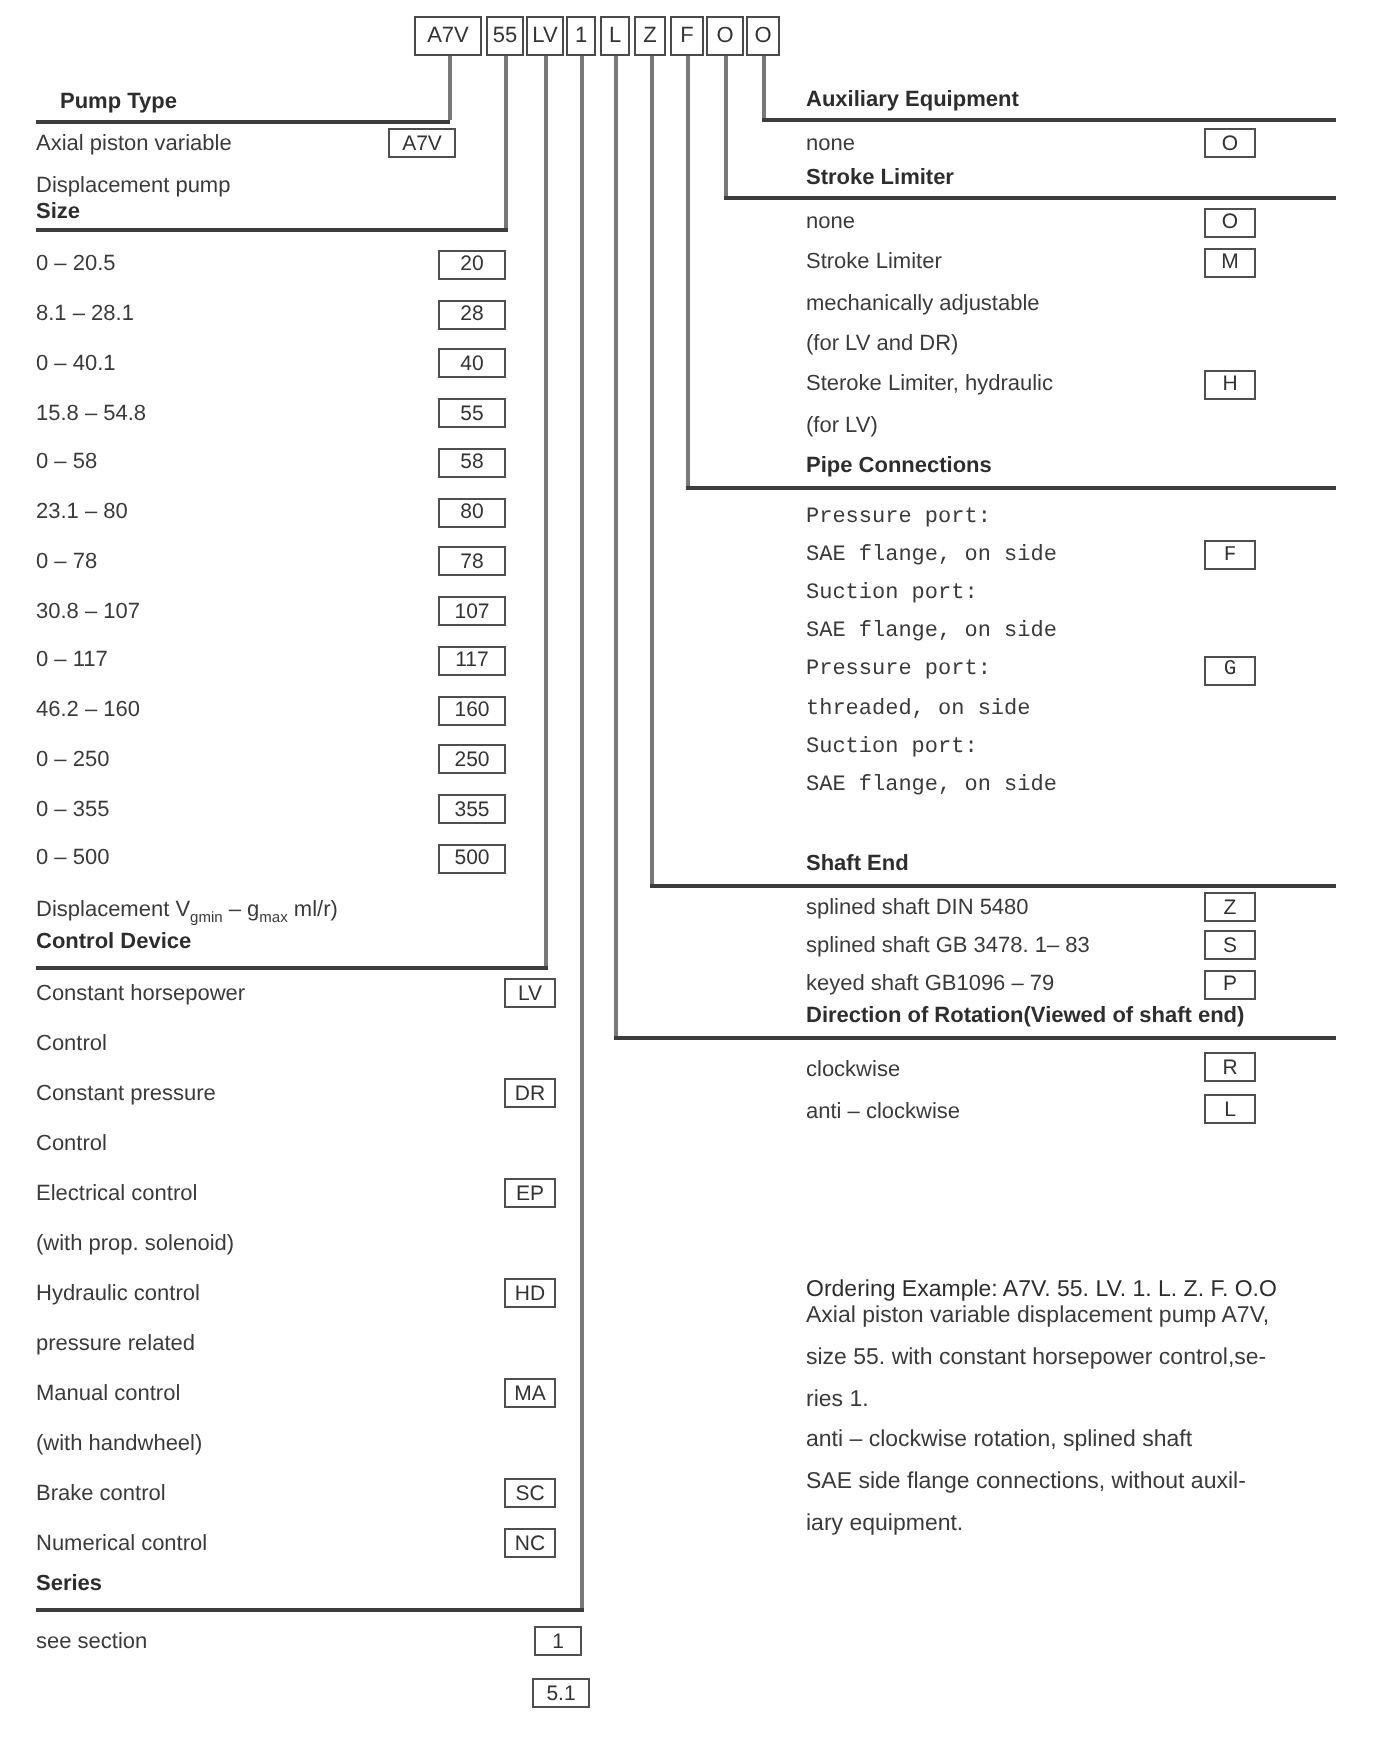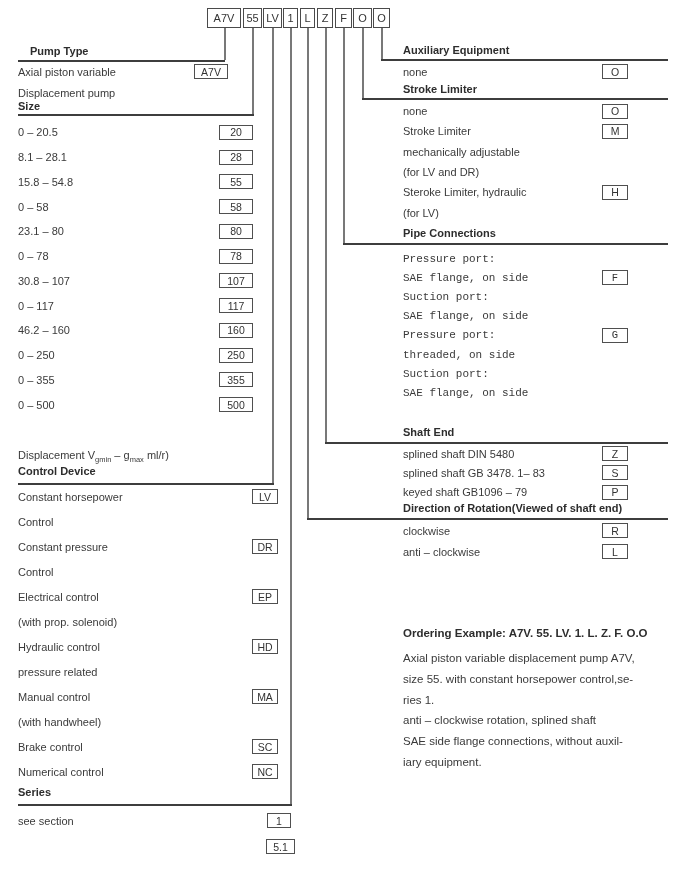--- a/index.html
+++ b/index.html
@@ -25,31 +25,31 @@
   
   .hdr{position:absolute;font-size:11px;font-weight:bold;color:#2d2d2d;white-space:nowrap;}
   
   .rows{position:absolute;display:flex;flex-direction:column;}
   .row{display:flex;align-items:center;justify-content:space-between;}
   .row.h25{height:25px;}
   .row.h247{height:24.75px;}
   .row.h203{height:20.3px;}
   .row.h192{height:19.2px;font-family:Liberation Mono, monospace;}
   .row.h193{height:19.3px;}
-  .row.h21{height:21px;}
+  .row.h21{height:21px;align-items:flex-end;}
   .lbl{font-size:11px;color:#3a3a3a;white-space:nowrap;}
   .opt{
     border:1px solid #4f4f4f;background:#fff;box-sizing:border-box;
     height:15px;display:flex;align-items:center;justify-content:center;
     font-size:10.5px;color:#333;flex:0 0 auto;
   }
   .w34{width:34px;} .w26{width:26px;} .w24{width:24px;} .w29{width:29px;}
   .staticrow{position:absolute;display:flex;align-items:center;justify-content:space-between;}
   .note sub{font-size:7.5px;text-align:center;}
-  .ordering-title{position:absolute;font-size:11.5px;font-weight:bold;color:#2d2d2d;white-space:nowrap;}
+  .ordering-title{position:absolute;font-size:11.5px;font-weight:normal;color:#2d2d2d;white-space:nowrap;margin-top:12px;}
   .ordering-body{position:absolute;font-size:11.5px;color:#3a3a3a;line-height:20.8px;white-space:nowrap;}
 </style>
 </head>
 <body>
 
 <div id="canvas">
 
   <div>
     <div class="codebox" style="left:207px;width:34px;">A7V</div>
     <div class="codebox" style="left:243px;width:19px;">55</div>
@@ -93,20 +93,24 @@
   <div class="rows" style="left:18px;top:120px;width:235px;">
     <div class="row h247">
         <span class="lbl">0 – 20.5</span>
         <span class="opt w34">20</span>
       </div>
     <div class="row h247">
         <span class="lbl">8.1 – 28.1</span>
         <span class="opt w34">28</span>
       </div>
     <div class="row h247">
+        <span class="lbl">0 – 40.1</span>
+        <span class="opt w34">40</span>
+      </div>
+    <div class="row h247">
         <span class="lbl">15.8 – 54.8</span>
         <span class="opt w34">55</span>
       </div>
     <div class="row h247">
         <span class="lbl">0 – 58</span>
         <span class="opt w34">58</span>
       </div>
     <div class="row h247">
         <span class="lbl">23.1 – 80</span>
         <span class="opt w34">80</span>

